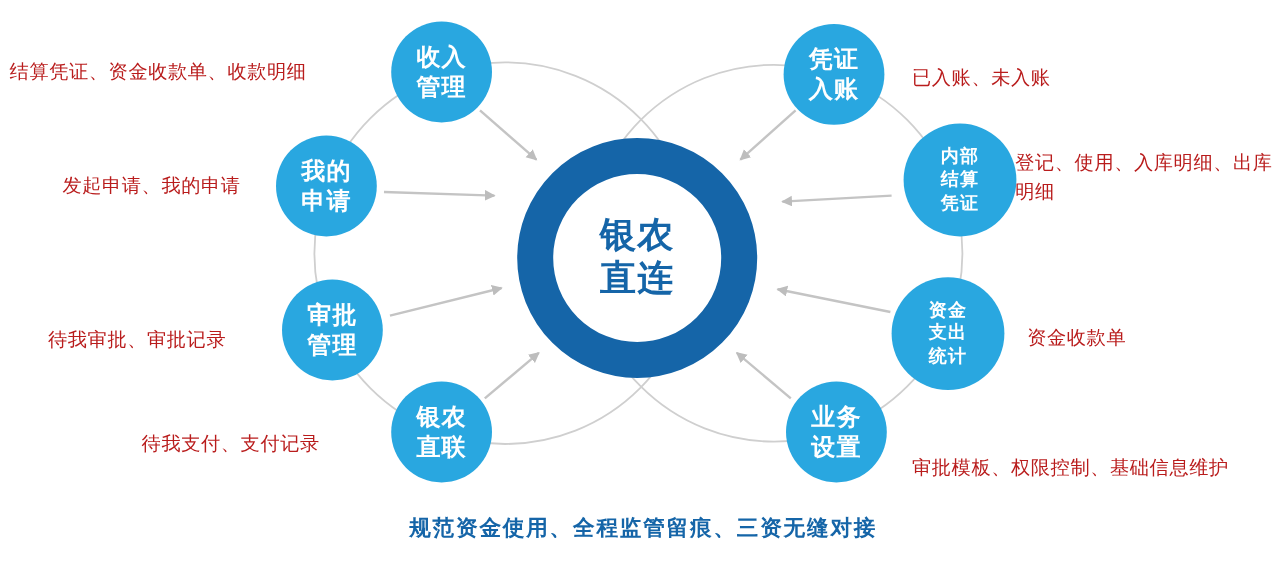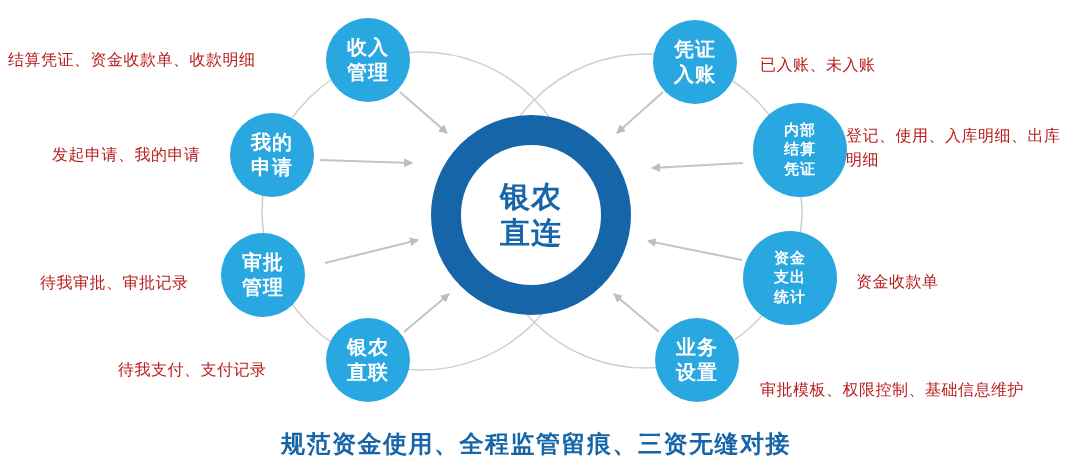--- a/index.html
+++ b/index.html
@@ -29,21 +29,21 @@
   .node{
     position:absolute;width:84px;height:84px;border-radius:50%;
     background:#29a7e0;color:#ffffff;
     display:flex;align-items:center;justify-content:center;
     text-align:center;font-weight:bold;font-size:20px;line-height:1.25;
     white-space:pre-line;z-index:2;letter-spacing:1px;
   }
   .node.big{width:94px;height:94px;font-size:15px;line-height:1.3;}
   .n-income{left:326px;top:18px;}
   .n-myapp{left:230px;top:113px;}
-  .n-approval{left:221px;top:233px;}
+  .n-approval{left:235px;top:233px;}
   .n-bankdirect{left:326px;top:318px;}
   .n-voucher{left:653px;top:20px;}
   .n-internal{left:753px;top:103px;}
   .n-expend{left:743px;top:231px;}
   .n-bizset{left:655px;top:318px;}
   
   .desc{
     position:absolute;font-size:16px;color:#b91c1c;z-index:2;
     letter-spacing:0.5px;line-height:1.5;white-space:nowrap;
   }
@@ -51,21 +51,21 @@
   .d-myapp{left:42px;top:143px;margin-left:10px;}
   .d-approval{left:40px;top:271px;}
   .d-payment{left:118px;top:358px;}
   .d-voucher{left:760px;top:53px;}
   .d-internal{left:846px;top:124px;width:216px;white-space:normal;}
   .d-expend{left:856px;top:270px;}
   .d-bizset{left:760px;top:378px;}
   
   .caption{
     position:absolute;left:0;right:0;top:428px;text-align:center;
-    color:#1565a8;font-weight:bold;font-size:24px;letter-spacing:1.5px;
+    color:#1565a8;font-weight:bold;font-size:18px;letter-spacing:1.5px;
     z-index:2;
   }
 </style>
 </head>
 <body>
 
 <div class="canvas">
 
   <svg class="bg" width="1072" height="471" viewBox="0 0 1072 471">
     <defs>

